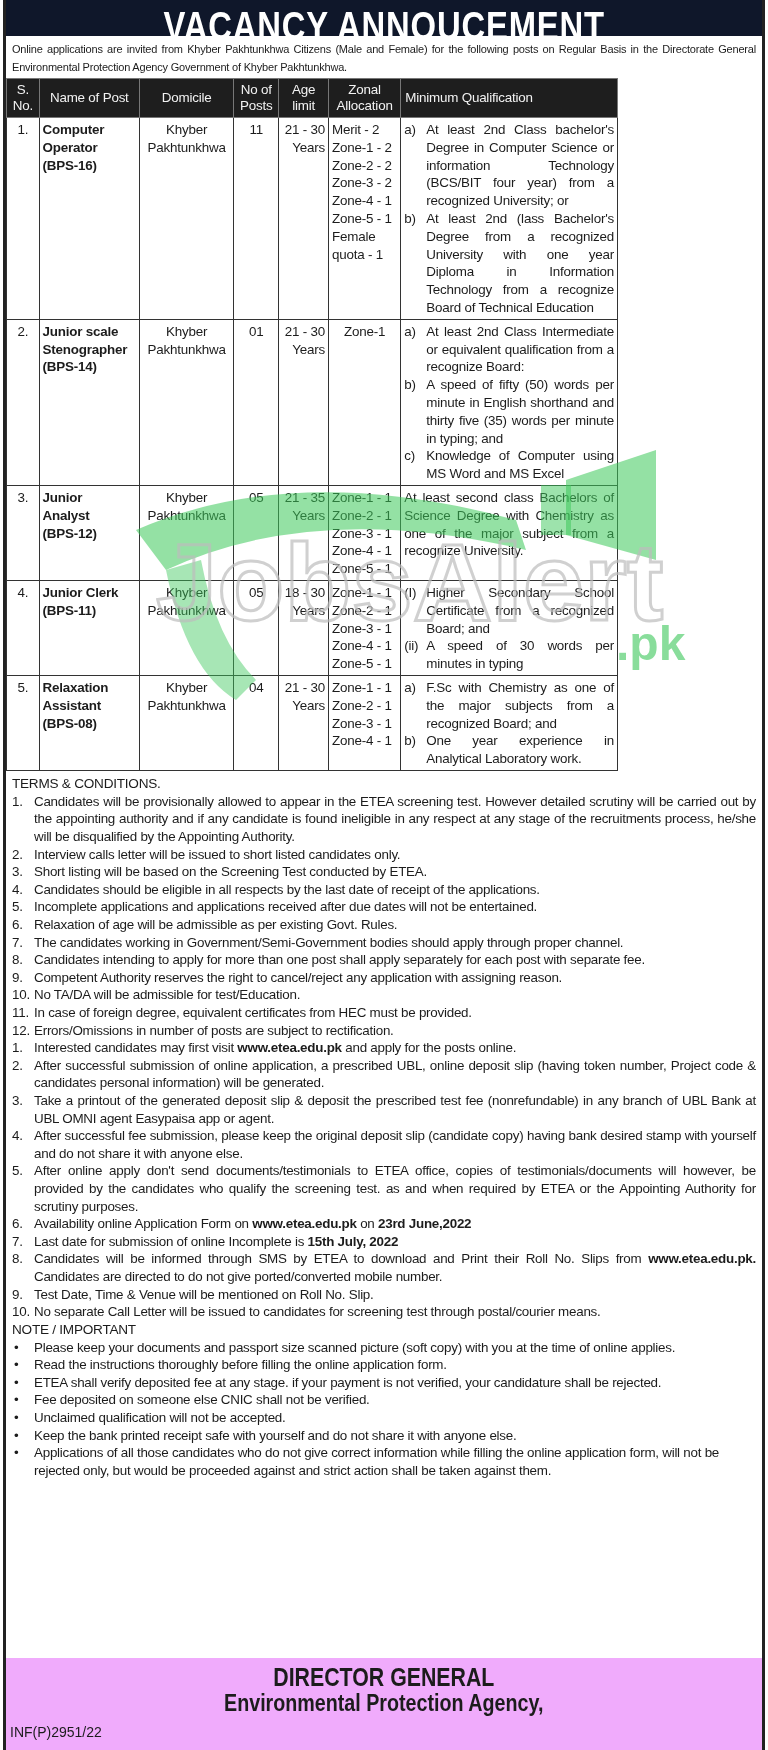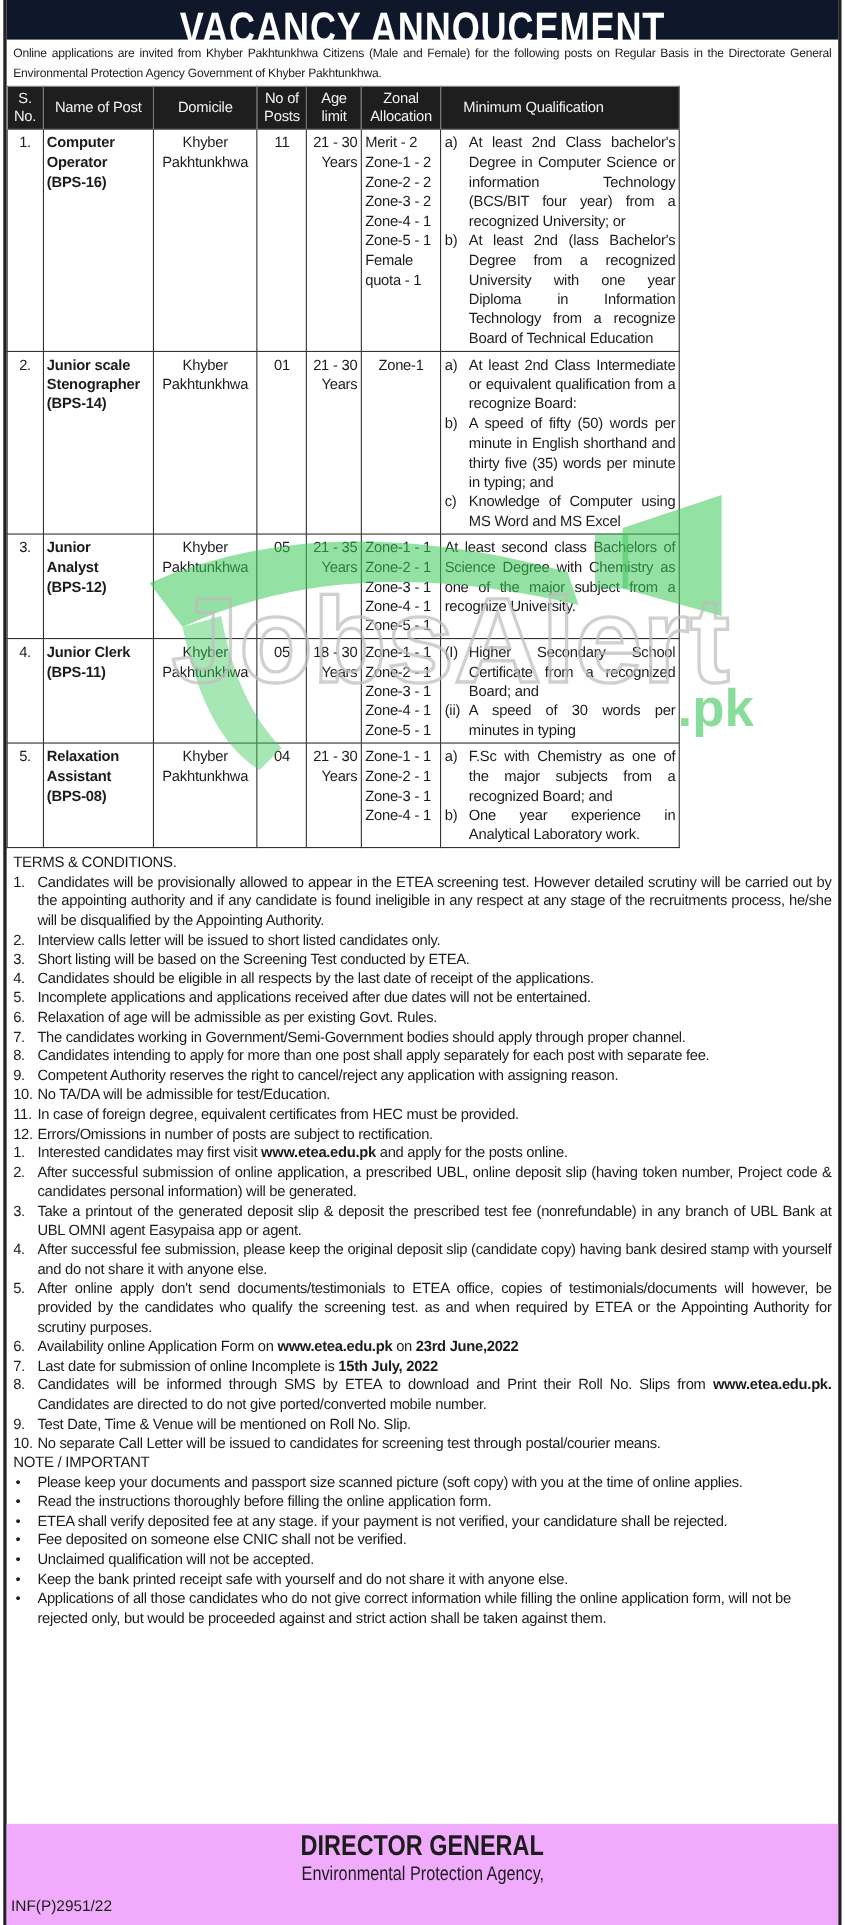--- a/index.html
+++ b/index.html
@@ -4,21 +4,21 @@
 <style>
   * { box-sizing: border-box; margin: 0; padding: 0; }
   html, body { width: 768px; height: 1750px; background: #ffffff; overflow: hidden; }
   body { font-family: "Liberation Sans", sans-serif; color: #1c1c1c; position: relative; }
   .page { position: absolute; left: 3px; top: 0; width: 762px; height: 1750px; border-left: 3px solid #222; border-right: 3px solid #222; background: #fff; }
   .title-bar { height: 36px; background: #0f172a; color: #fff; text-align: center; font-family: "Liberation Sans", sans-serif; font-weight: bold; font-size: 40px; line-height: 52px; letter-spacing: 1px; transform-origin: center; }
   .title-bar span { display: inline-block; transform: scaleX(0.82); }
   .intro { padding: 4px 6px 2px 6px; font-size: 11px; line-height: 18px; text-align: justify; letter-spacing: -0.2px; }
   table.posts { width: 612px; border-collapse: collapse; font-size: 13.4px; line-height: 17.8px; letter-spacing: -0.2px; }
   table.posts th { background: #1e1e1e; color: #f2f2f2; font-weight: normal; font-size: 13.4px; line-height: 16px; padding: 3px 2px; border: 1px solid #777; text-align: center; vertical-align: middle; }
-  table.posts th.q { text-align: left; padding-left: 20px; }
+  table.posts th.q { text-align: left; padding-left: 4px; }
   table.posts td { border: 1px solid #333; vertical-align: top; padding: 3px 3px 2px 3px; }
   td.sno { text-align: center; width: 39px; }
   td.name { font-weight: bold; width: 108px; padding-left: 4px; }
   td.dom { text-align: center; width: 102px; }
   td.num { text-align: center; width: 52px; }
   td.age { text-align: right; width: 58px; padding-right: 3px; }
   td.zone { width: 82px; padding-left: 5px; }
   td.zone.center { text-align: center; }
   td.qual { width: 317px; padding-right: 4px; }
   .ql { display: flex; text-align: justify; }
@@ -28,21 +28,21 @@
   .sect h3 { font-size: 13.6px; font-weight: normal; line-height: 18px; }
   .nl { display: flex; text-align: justify; }
   .nl .n { width: 22px; flex: none; }
   .nl .t { flex: 1; }
   .nl .t b { font-weight: bold; }
   .bl { display: flex; }
   .bl .n { width: 22px; flex: none; text-align: left; padding-left: 2px; }
   .footer { position: absolute; left: 0; right: 0; top: 1658px; height: 92px; background: #f0abfc; text-align: center; }
   .footer .dg { font-weight: bold; font-size: 26px; line-height: 30px; padding-top: 4px; }
   .footer .dg span, .footer .ag span { display: inline-block; transform: scaleX(0.82); }
-  .footer .ag { font-weight: normal; font-size: 18px; line-height: 22px; }
+  .footer .ag { font-weight: bold; font-size: 24px; line-height: 22px; }
   .footer .ref { position: absolute; left: 4px; bottom: 10px; font-size: 14px; }
   .wm { position: absolute; pointer-events: none; }
 </style>
 </head>
 <body>
 
 <div class="page">
   <div class="title-bar"><span>VACANCY ANNOUCEMENT</span></div>
   <p class="intro">Online applications are invited from Khyber Pakhtunkhwa Citizens (Male and Female) for the following posts on Regular Basis in the Directorate General Environmental Protection Agency Government of Khyber Pakhtunkhwa.</p>
 

